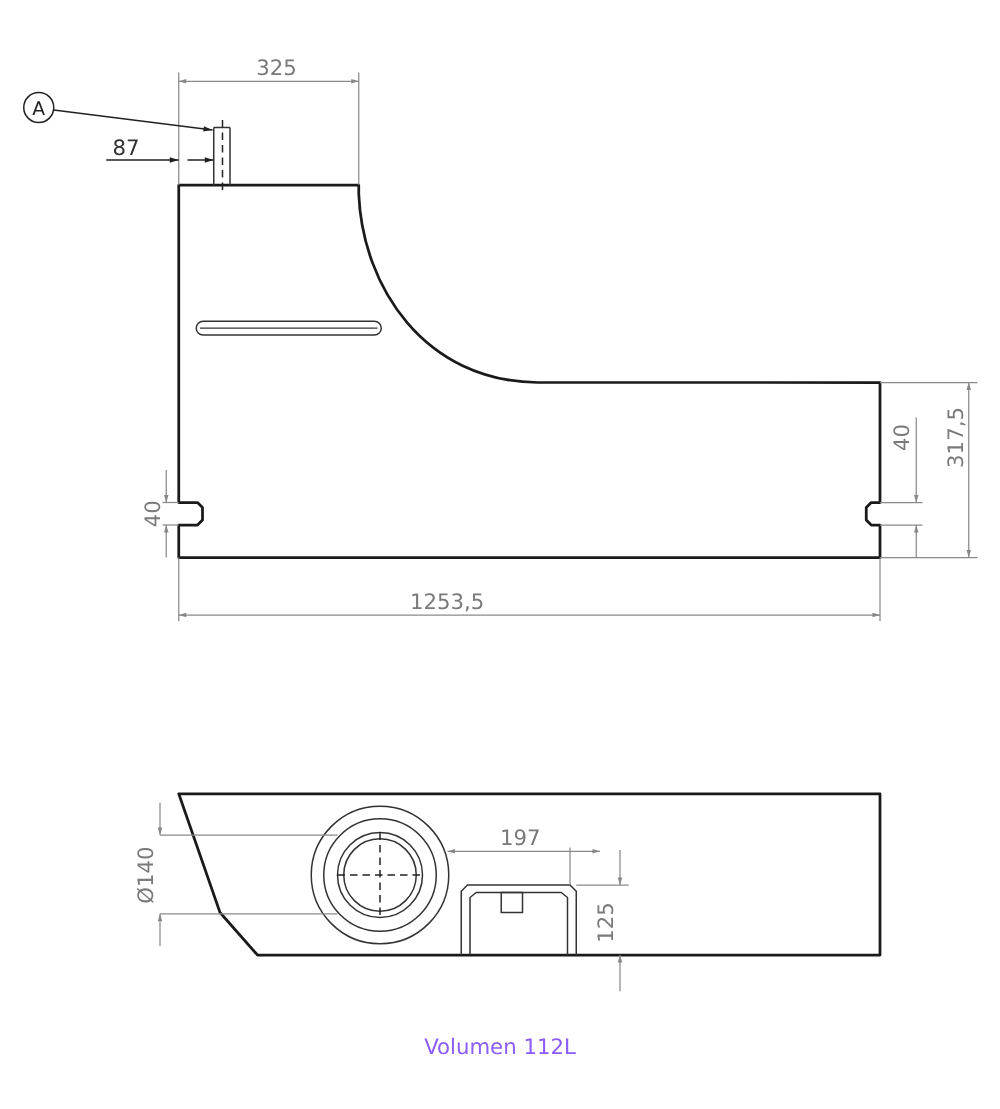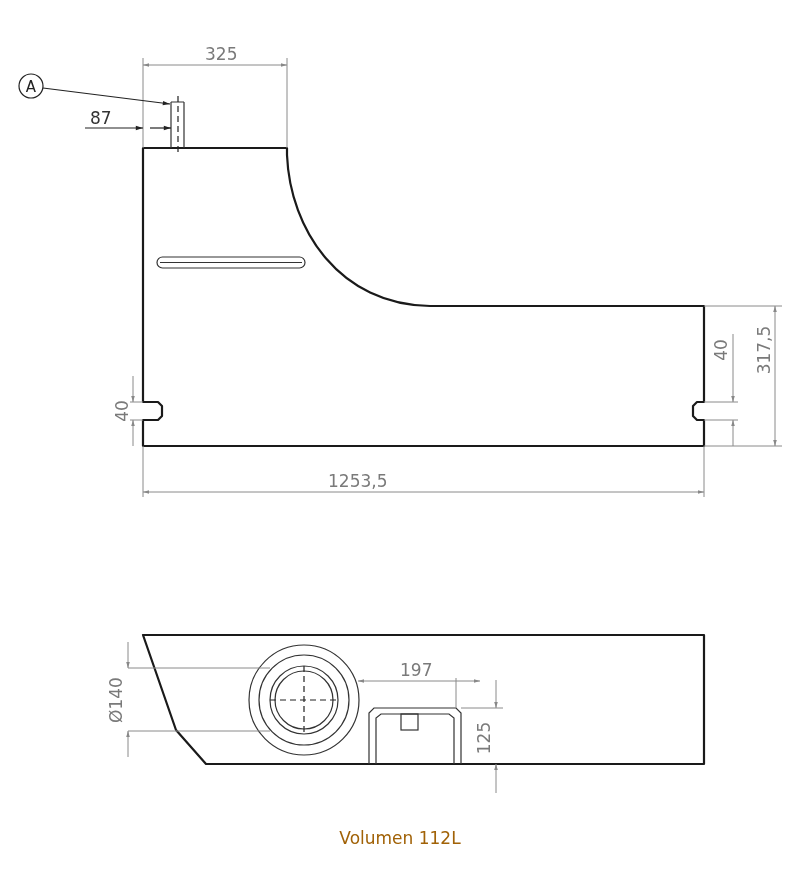--- a/index.html
+++ b/index.html
@@ -4,21 +4,21 @@
   <style>
     html, body { margin: 0; padding: 0; background: #ffffff; }
     body { width: 800px; height: 887px; position: relative; overflow: hidden; font-family: "DejaVu Sans", sans-serif; }
     svg { position: absolute; left: 0; top: 0; }
     .outline { fill: none; stroke: #1a1a1a; stroke-width: 2.2; stroke-linejoin: round; }
     .outline-thin { fill: none; stroke: #333; stroke-width: 1.2; }
     .dim { fill: none; stroke: #8a8a8a; stroke-width: 1; }
     .dimtext { fill: #7a7a7a; font-size: 17px; font-family: "DejaVu Sans", sans-serif; }
     .dash { fill: none; stroke: #222; stroke-width: 1.2; stroke-dasharray: 6 4; }
     .leader { fill: none; stroke: #222; stroke-width: 1.2; }
-    .caption { position: absolute; left: 0; width: 800px; top: 828px; text-align: center; font-size: 17px; color: #a16207; font-family: "DejaVu Sans", sans-serif; }
+    .caption { position: absolute; left: 0; width: 800px; top: 828px; text-align: center; font-size: 17px; color: #8b5cf6; font-family: "DejaVu Sans", sans-serif; }
   </style>
 </head>
 <body>
 
 <svg width="800" height="887" viewBox="0 0 800 887">
   <defs>
     <marker id="arr" viewBox="0 0 10 10" refX="10" refY="5" markerWidth="8" markerHeight="6" orient="auto-start-reverse">
       <path d="M0,2 L10,5 L0,8 z" fill="#888"></path>
     </marker>
     <marker id="arrk" viewBox="0 0 10 10" refX="10" refY="5" markerWidth="8" markerHeight="6" orient="auto-start-reverse">

